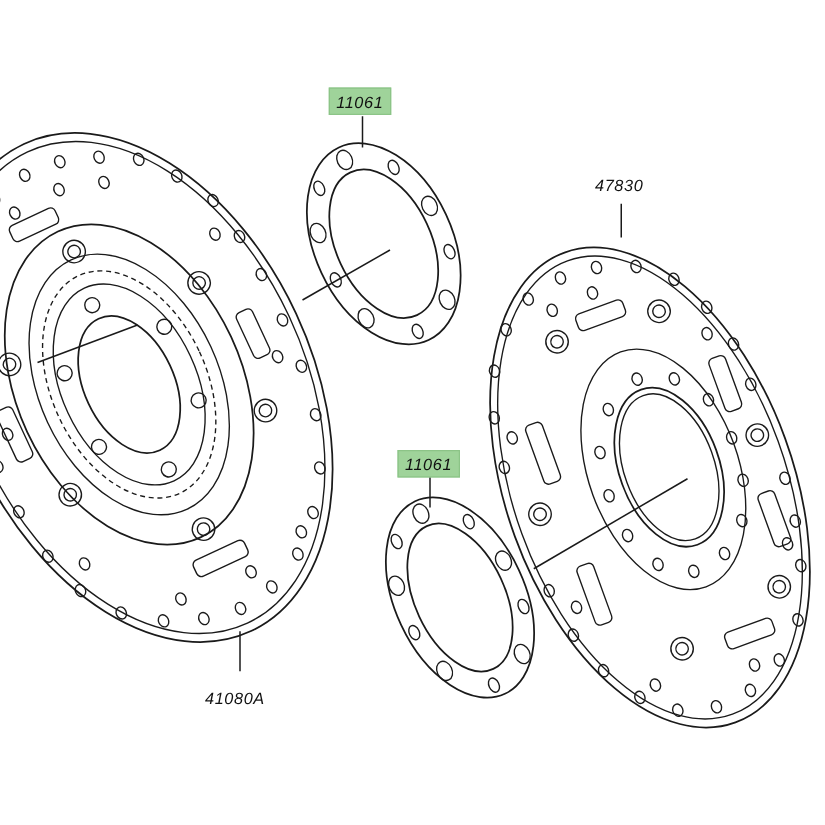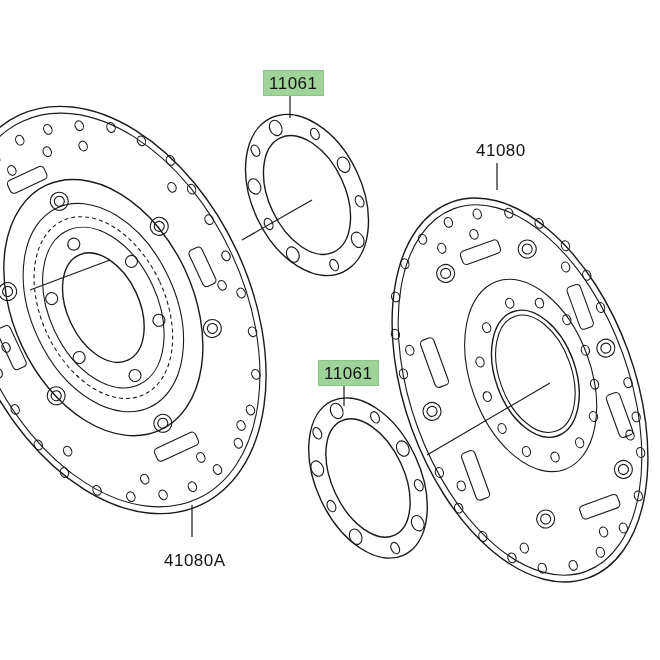--- a/index.html
+++ b/index.html
@@ -1,18 +1,18 @@
 <!DOCTYPE html>
 <html><head>
 <meta charset="utf-8">
 <style>
   html, body { margin: 0; padding: 0; background: #ffffff; }
   body { width: 660px; height: 660px; position: relative; overflow: hidden; font-family: "Liberation Sans", sans-serif; }
   #diagram { position: absolute; left: 0; top: 0; width: 660px; height: 660px; }
-  .label { position: absolute; font-size: 17px; color: #111; letter-spacing: 0.5px; line-height: 1; }
+  .label { position: absolute; font-size: 13px; color: #111; letter-spacing: 0.5px; line-height: 1; font-style: italic; }
   .label.boxed { background: #9fd39a; padding: 4px 5px 3px 5px; border: 1px solid #8cc487; }
   svg { position: absolute; left: 0; top: 0; }
   .stroke { fill: none; stroke: #1a1a1a; stroke-width: 1.4; }
   .thin { fill: none; stroke: #1a1a1a; stroke-width: 1.1; }
   .leader { stroke: #1a1a1a; stroke-width: 1.2; }
 </style>
 </head>
 <body>
 
 <div id="diagram">
@@ -227,16 +227,16 @@
       <line class="leader" x1="312" y1="200" x2="242" y2="240"></line>
       <line class="leader" x1="497" y1="163" x2="497" y2="190"></line>
       <line class="leader" x1="550" y1="383" x2="427" y2="455"></line>
       <line class="leader" x1="344" y1="381" x2="344" y2="406"></line>
       <line class="leader" x1="192" y1="505" x2="192" y2="537"></line>
       <line class="leader" x1="110" y1="260" x2="30" y2="290"></line>
     </g>
   </svg>
 
   <div class="label boxed" style="left:263px; top:70px;">11061</div>
-  <div class="label" style="left:476px; top:142px;">41080</div>
+  <div class="label" style="left:476px; top:142px;">47830</div>
   <div class="label boxed" style="left:318px; top:360px;">11061</div>
   <div class="label" style="left:164px; top:552px;">41080A</div>
 </div>
 
 </body></html>

